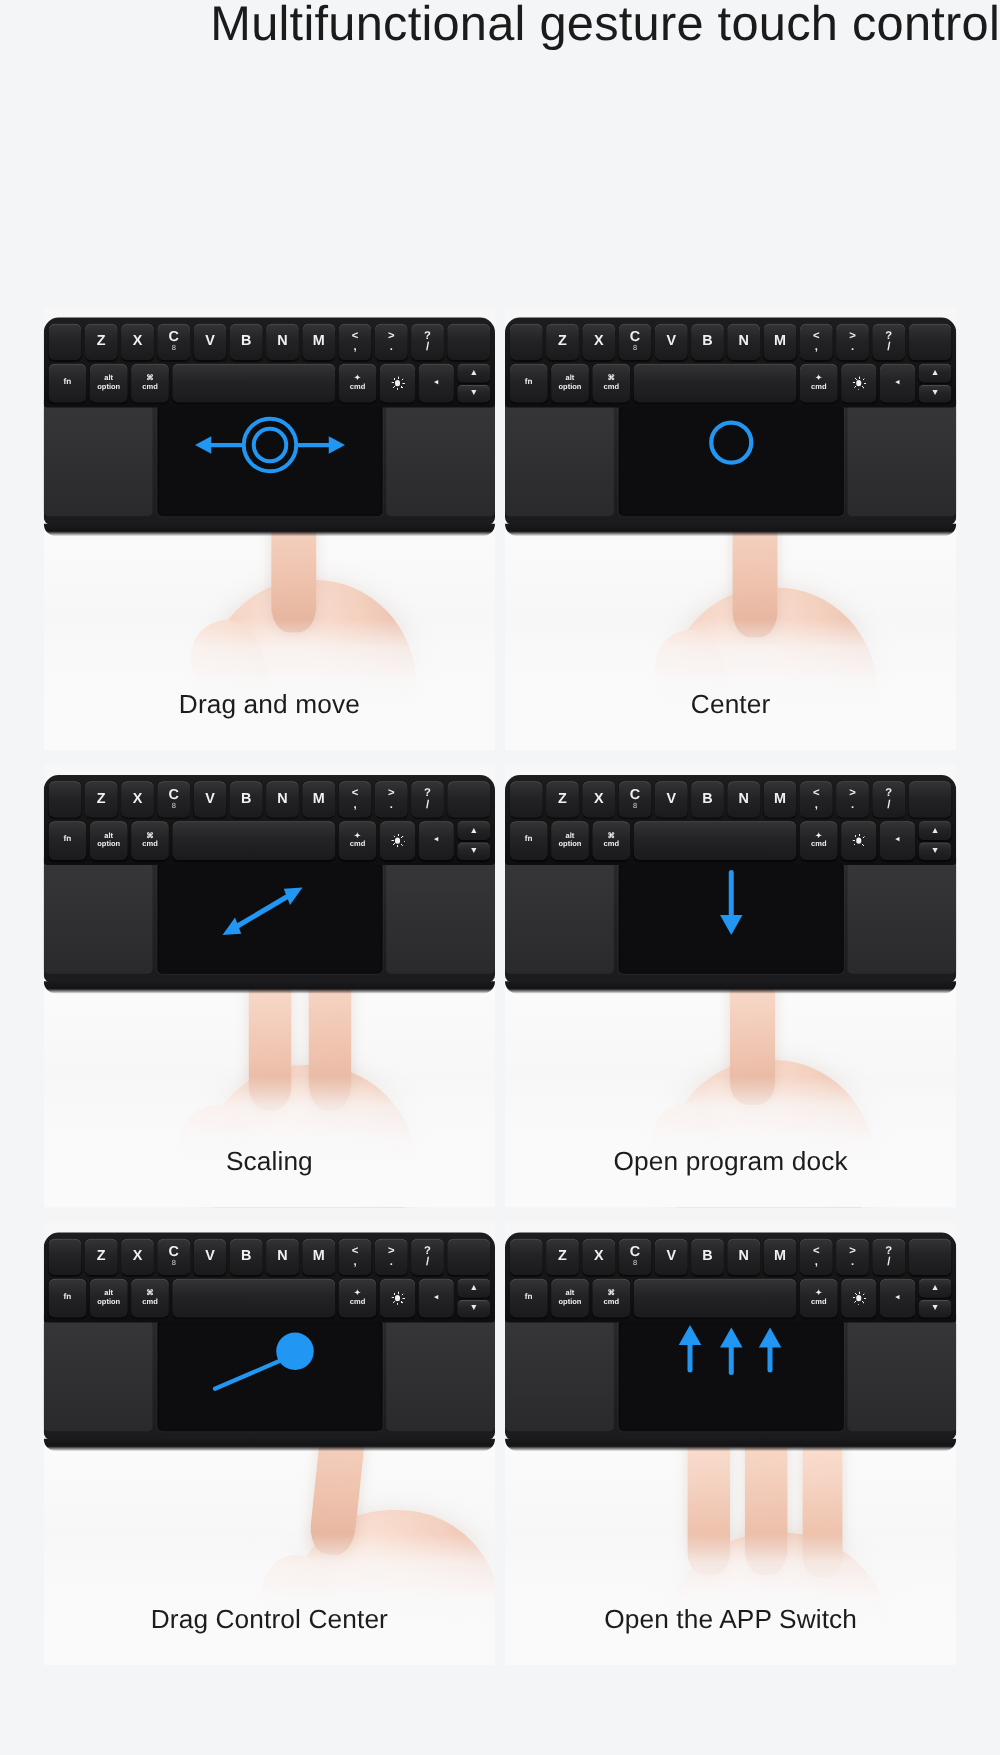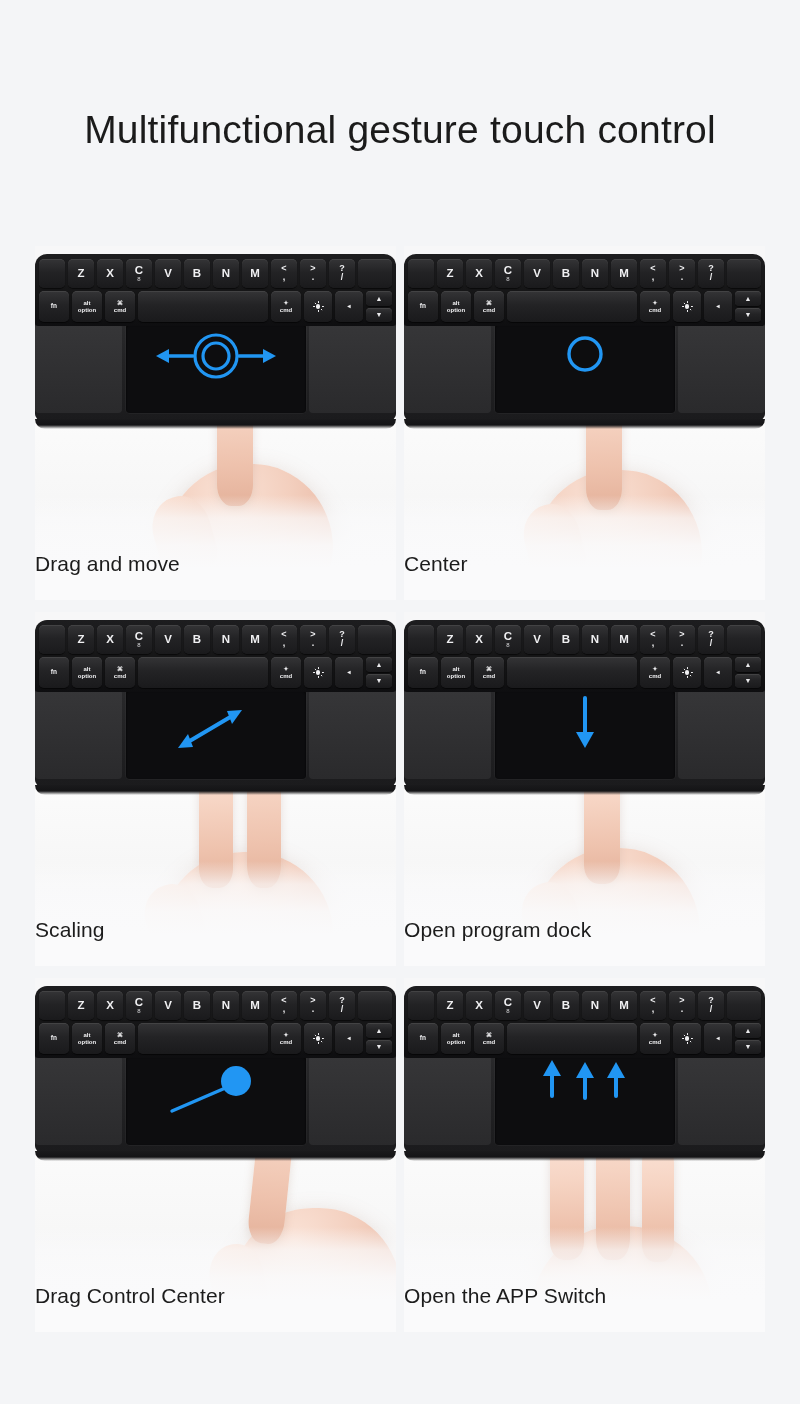--- a/index.html
+++ b/index.html
@@ -9,26 +9,25 @@
     width: 800px;
     height: 1404px;
     background: #f4f5f7;
     font-family: "Liberation Sans", sans-serif;
     overflow: hidden;
     position: relative;
   }
 
   
   .page-title {
-    text-align: center;
+    text-align: right;
     font-size: 39px;
     font-weight: 400;
     color: #1b1b1b;
     letter-spacing: 0.2px;
-    padding-top: 110px;
     line-height: 1;
     font-stretch: condensed;
   }
 
   
   .grid {
     position: absolute;
     top: 246px;
     left: 35px;
     width: 730px;
@@ -226,20 +225,21 @@
   
   .caption-band {
     position: absolute;
     left: 0; right: 0; bottom: 0; height: 105px;
     background: linear-gradient(180deg, rgba(250,250,251,0) 0%, rgba(250,250,251,0.72) 22%, rgba(250,250,251,0.95) 48%, #fafafb 70%);
     z-index: 6;
   }
   .caption {
     position: absolute;
     left: 0; right: 0; bottom: 24px;
+    text-align: center;
     font-size: 21px;
     color: #1c1c1c;
     letter-spacing: 0.1px;
     z-index: 7;
   }
 </style>
 </head>
 <body>
 
 <h1 class="page-title">Multifunctional gesture touch control</h1>

